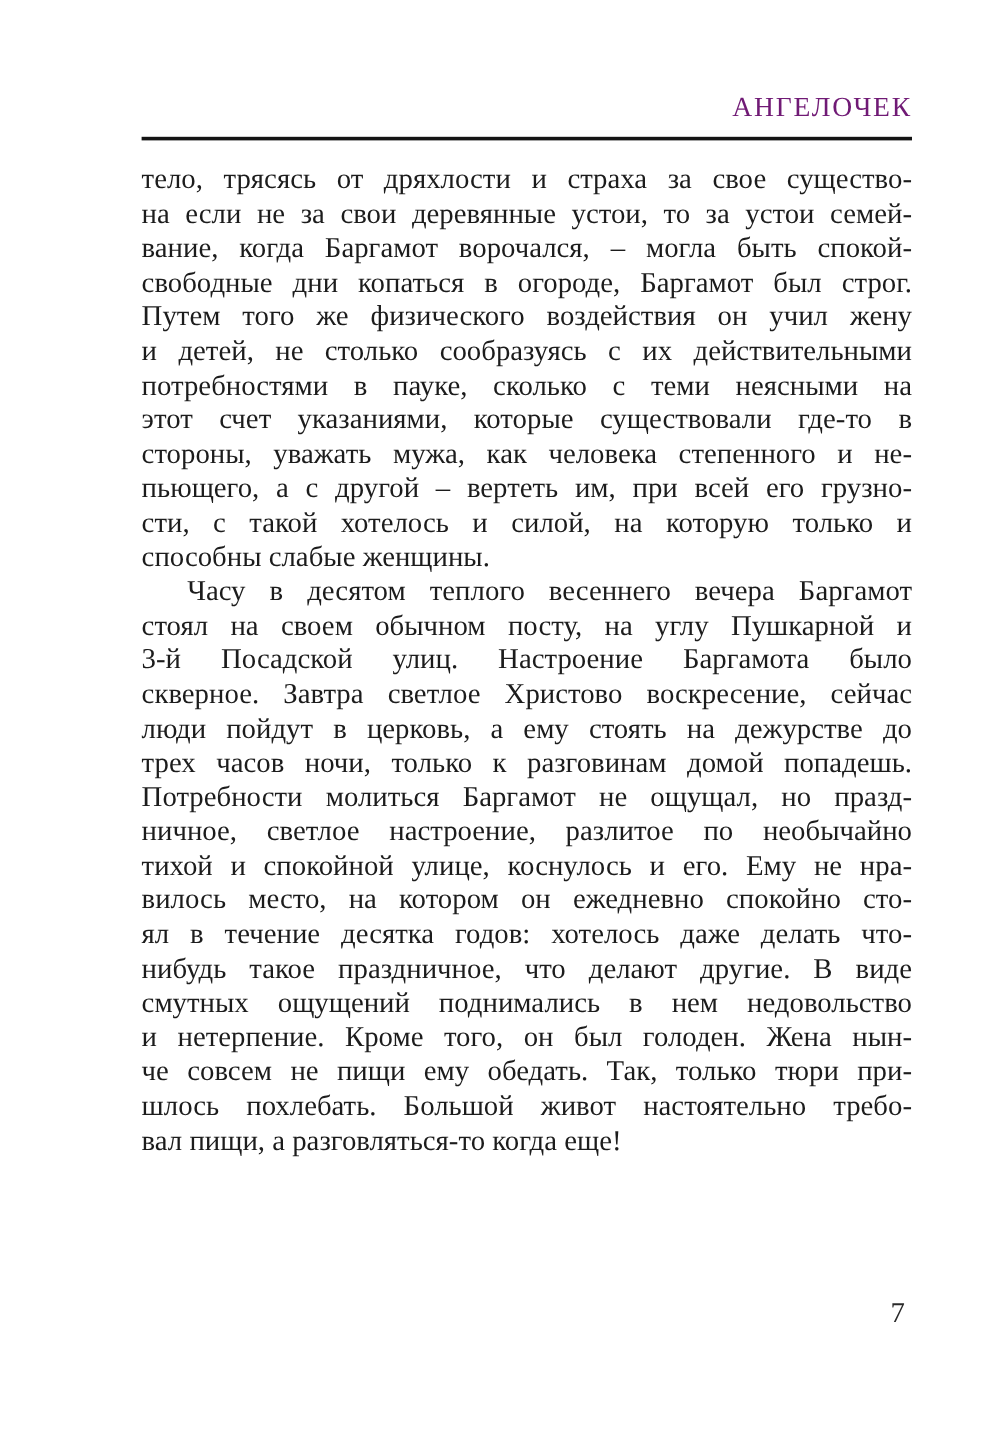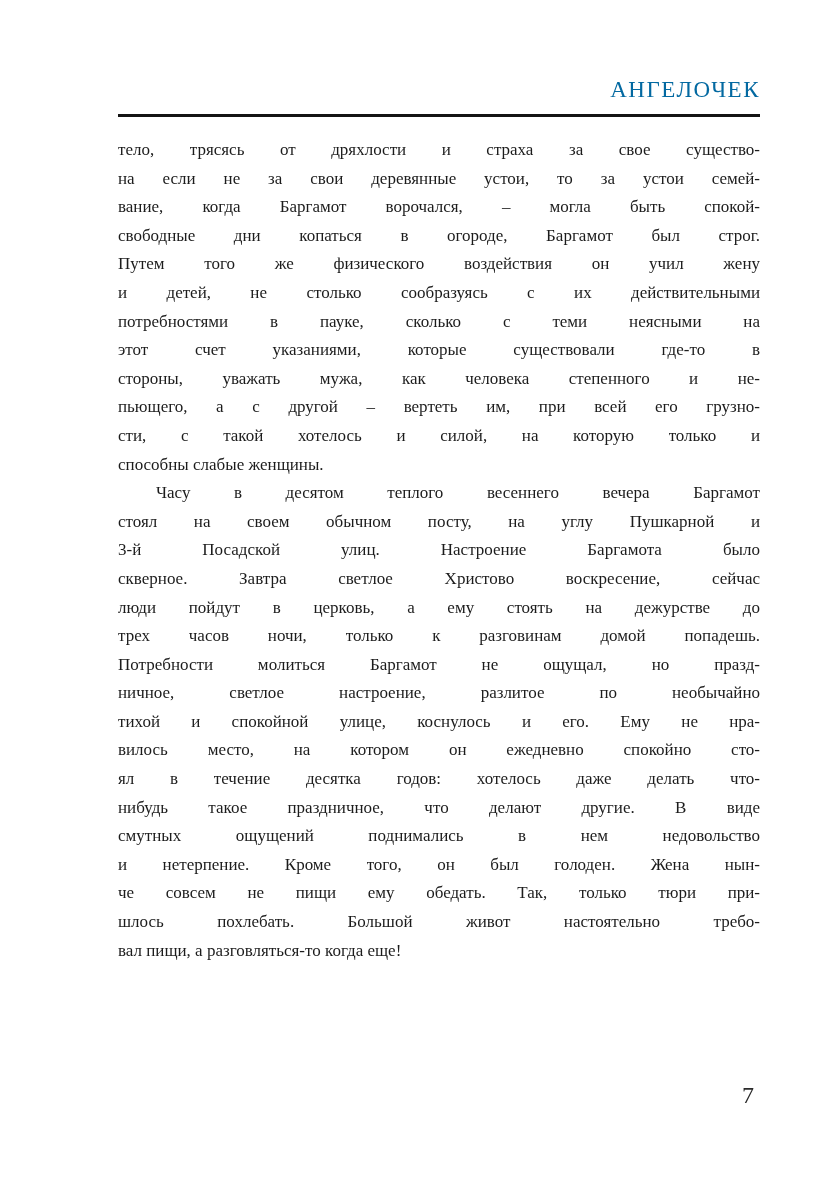--- a/index.html
+++ b/index.html
@@ -25,34 +25,34 @@
     position: absolute;
     left: 118px;
     top: 78px;
     width: 642px;
   }
   .head-title {
     text-align: right;
     font-size: 23px;
     line-height: 24px;
     letter-spacing: 1.5px;
-    color: #0369a1;
+    color: #701a75;
   }
   .head-rule {
     margin-top: 12px;
     height: 3px;
     background: #141414;
   }
   
   .body-text {
     position: absolute;
     left: 118px;
     top: 136px;
     width: 642px;
-    font-size: 17px;
+    font-size: 24px;
     line-height: 28.6px;
   }
   .paragraph {
     margin: 0;
   }
   .line {
     text-align: justify;
     text-align-last: justify;
   }
   .line.para-end {

